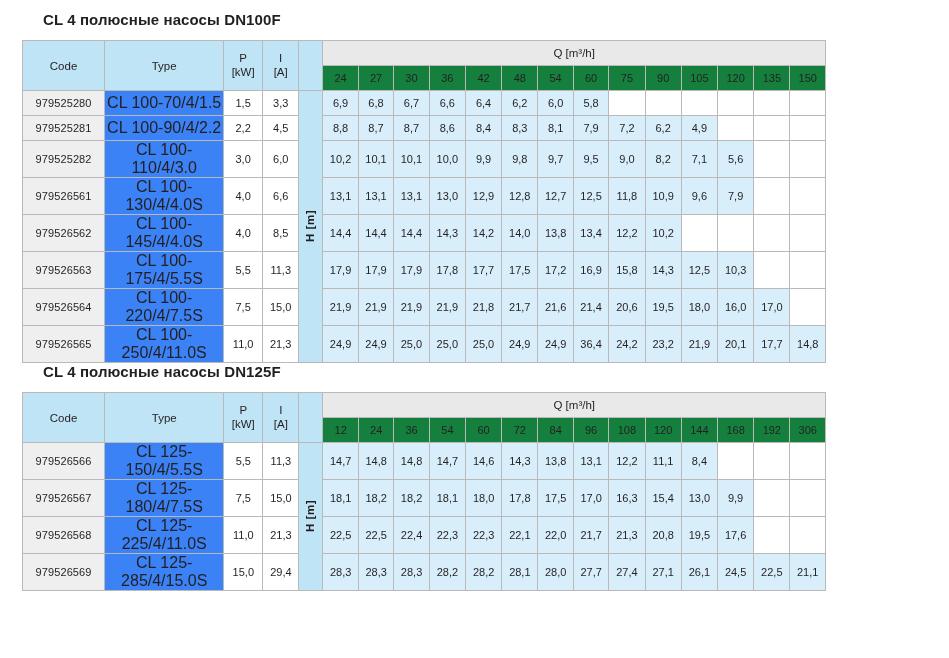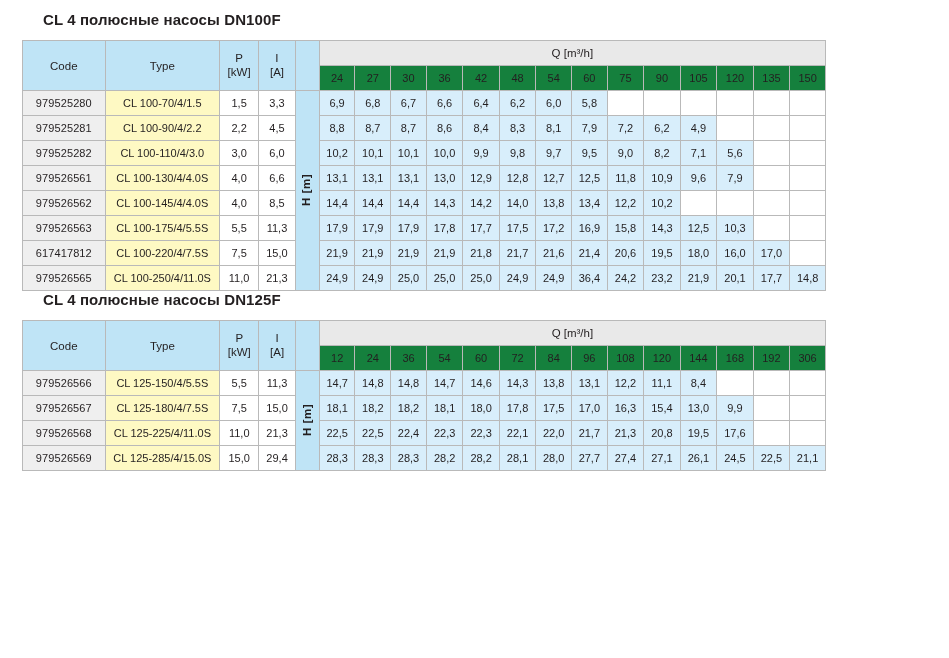--- a/index.html
+++ b/index.html
@@ -62,24 +62,24 @@
     background: #15803d;
     font-weight: bold;
     font-size: 11px;
   }
   td.code-cell {
     background: #efefef;
     font-size: 11px;
     letter-spacing: 0.1px;
   }
   td.type-cell {
-    background: #fef9c3;
+    background: #3b82f6;
     text-align: left;
     padding-left: 10px;
-    font-size: 11px;
+    font-size: 16px;
   }
   td.pkw-cell, td.i-cell {
     background: #ffffff;
     font-size: 11px;
   }
   td.h-cell {
     background: #bfe4f6;
     font-weight: bold;
   }
   td.data-cell {
@@ -279,21 +279,21 @@
           <td class="data-cell">17,2</td>
           <td class="data-cell">16,9</td>
           <td class="data-cell">15,8</td>
           <td class="data-cell">14,3</td>
           <td class="data-cell">12,5</td>
           <td class="data-cell">10,3</td>
           <td class="data-empty"></td>
           <td class="data-empty"></td>
         </tr>
         <tr>
-          <td class="code-cell">617417812</td>
+          <td class="code-cell">979526564</td>
           <td class="type-cell">CL 100-220/4/7.5S</td>
           <td class="pkw-cell">7,5</td>
           <td class="i-cell">15,0</td>
           <td class="data-cell">21,9</td>
           <td class="data-cell">21,9</td>
           <td class="data-cell">21,9</td>
           <td class="data-cell">21,9</td>
           <td class="data-cell">21,8</td>
           <td class="data-cell">21,7</td>
           <td class="data-cell">21,6</td>

